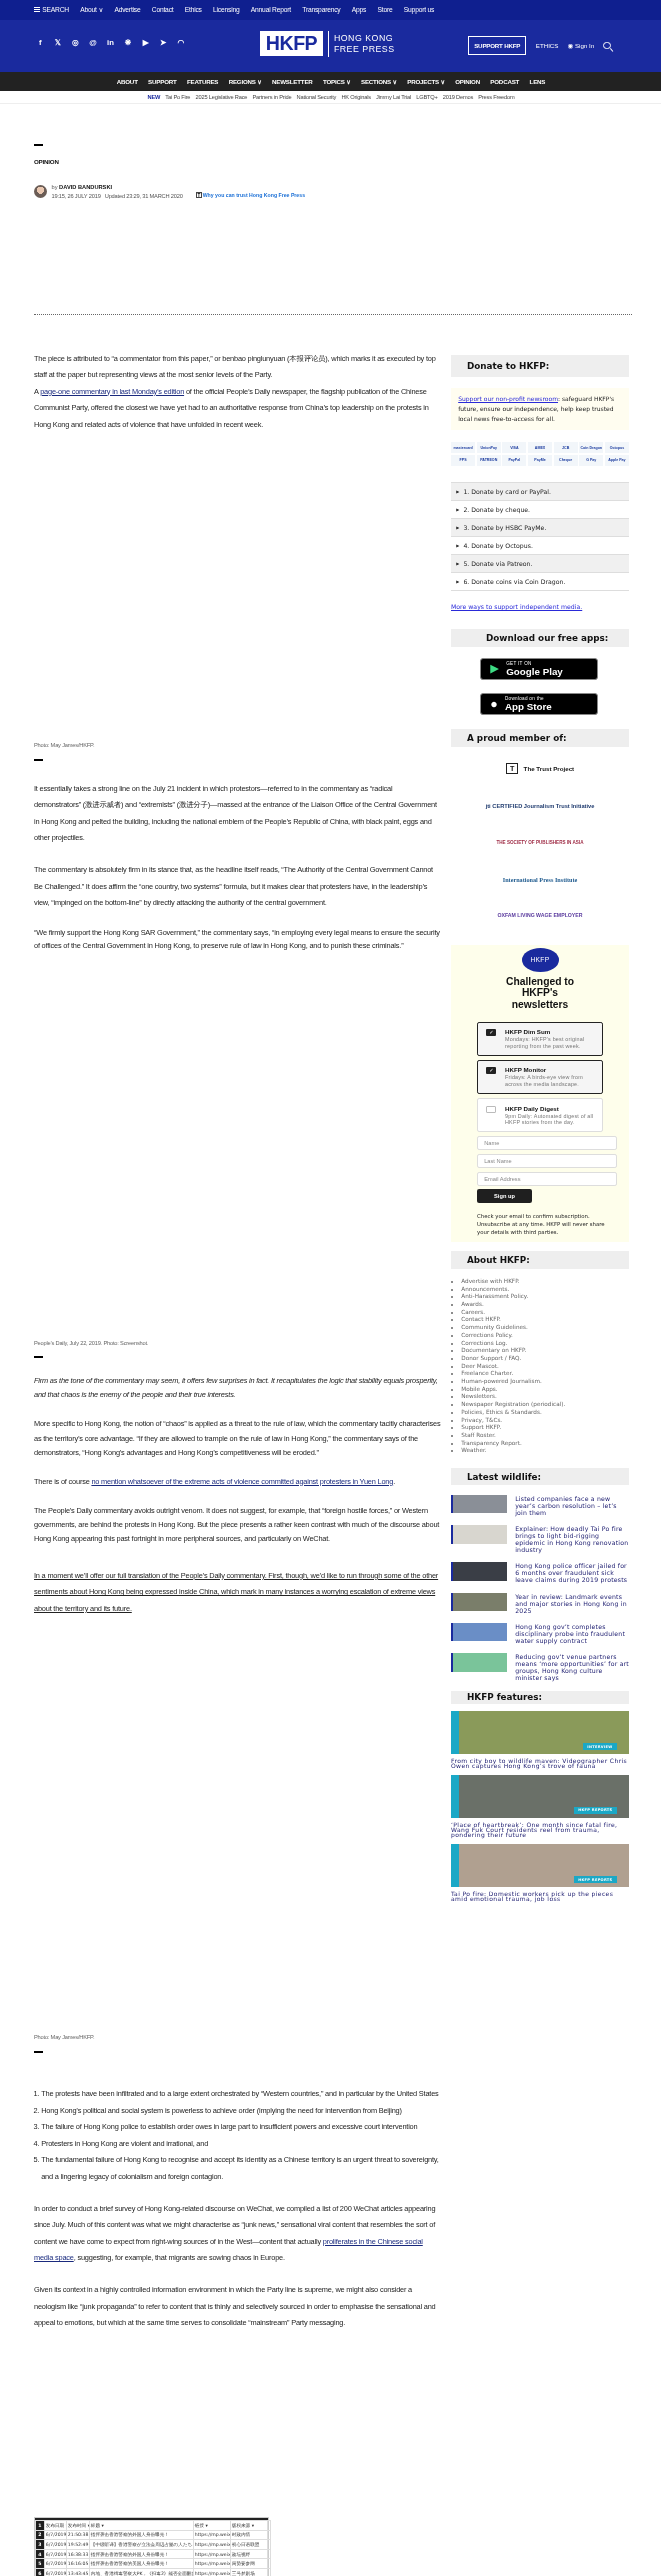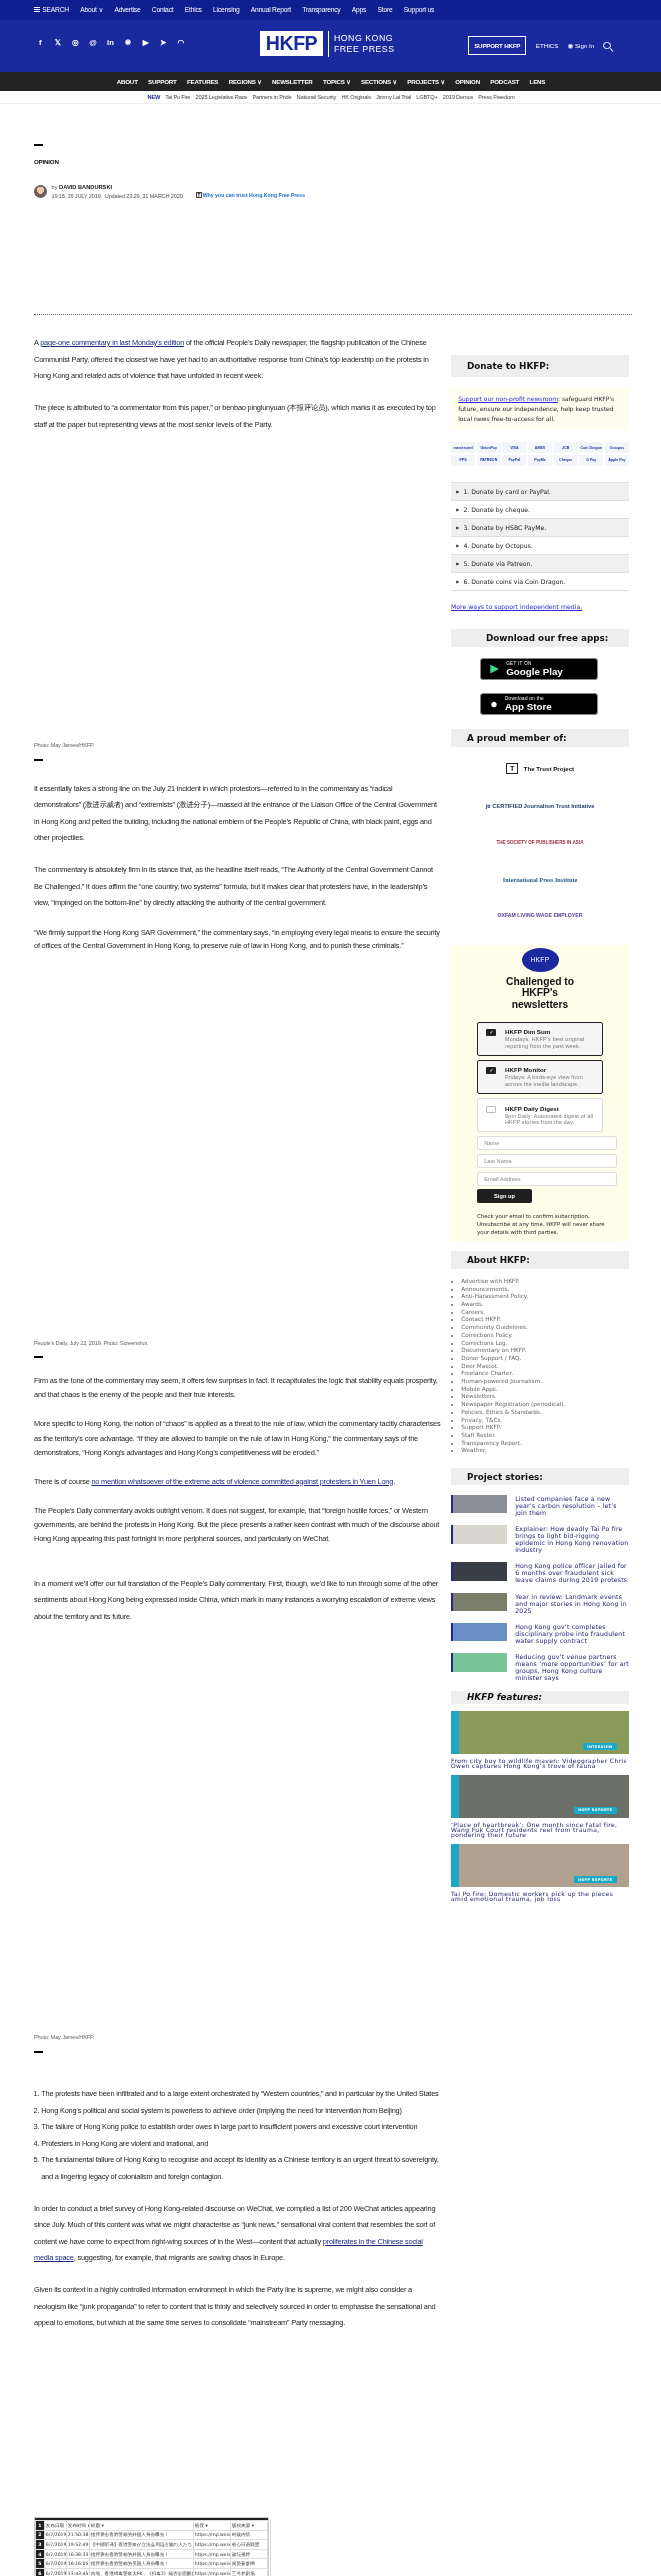--- a/index.html
+++ b/index.html
@@ -187,42 +187,42 @@
     </div>
     <div class="trust-link">
         <span class="t-icon">T</span>
         <span>Why you can trust Hong Kong Free Press</span>
       </div>
   </div>
 </div>
 <div class="dotted-rule"></div>
 
 <div class="main-col" style="top:335px;">
+  <p class="p" style="margin-top:15.5px;">The piece is attributed to “a commentator from this paper,” or benbao pinglunyuan (本报评论员), which marks it as executed by top staff at the paper but representing views at the most senior levels of the Party.</p>
   <p class="p"><span>A </span><a>page-one commentary in last Monday’s edition</a><span> of the official People’s Daily newspaper, the flagship publication of the Chinese Communist Party, offered the closest we have yet had to an authoritative response from China’s top leadership on the protests in Hong Kong and related acts of violence that have unfolded in recent week.</span></p>
-  <p class="p" style="margin-top:15.5px;">The piece is attributed to “a commentator from this paper,” or benbao pinglunyuan (本报评论员), which marks it as executed by top staff at the paper but representing views at the most senior levels of the Party.</p>
 </div>
 
 <div class="main-col img-ph" style="top:495px;height:227px;"></div>
 <div class="main-col" style="top:742px;">
   <div class="caption">Photo: May James/HKFP.</div>
   <div class="dash" style="margin-top:11.3px;"></div>
   <p class="p" style="margin-top:19.6px;">It essentially takes a strong line on the July 21 incident in which protestors—referred to in the commentary as “radical demonstrators” (激进示威者) and “extremists” (激进分子)—massed at the entrance of the Liaison Office of the Central Government in Hong Kong and pelted the building, including the national emblem of the People’s Republic of China, with black paint, eggs and other projectiles.</p>
   <p class="p" style="margin-top:15.5px;">The commentary is absolutely firm in its stance that, as the headline itself reads, “The Authority of the Central Government Cannot Be Challenged.” It does affirm the “one country, two systems” formula, but it makes clear that protesters have, in the leadership’s view, “impinged on the bottom-line” by directly attacking the authority of the central government.</p>
   <p class="p" style="margin-top:15.5px;line-height:12.4px;">“We firmly support the Hong Kong SAR Government,” the commentary says, “in employing every legal means to ensure the security of offices of the Central Government in Hong Kong, to preserve rule of law in Hong Kong, and to punish these criminals.”</p>
 </div>
 
 <div class="main-col img-ph" style="top:1041px;height:296px;"></div>
 <div class="main-col" style="top:1340px;">
   <div class="caption">People’s Daily, July 22, 2019. Photo: Screenshot.</div>
   <div class="dash" style="margin-top:10.3px;"></div>
-  <p class="p" style="margin-top:15.5px;line-height:14.4px;">Firm as the tone of the commentary may seem, it offers few surprises in fact. It recapitulates the logic that stability equals prosperity, and that chaos is the enemy of the people and their true interests.</p>
+  <p class="p" style="margin-top:15.5px;line-height:14.4px;font-style:italic;">Firm as the tone of the commentary may seem, it offers few surprises in fact. It recapitulates the logic that stability equals prosperity, and that chaos is the enemy of the people and their true interests.</p>
   <p class="p" style="margin-top:14.4px;line-height:14.4px;">More specific to Hong Kong, the notion of “chaos” is applied as a threat to the rule of law, which the commentary tacitly characterises as the territory’s core advantage. “If they are allowed to trample on the rule of law in Hong Kong,” the commentary says of the demonstrators, “Hong Kong’s advantages and Hong Kong’s competitiveness will be eroded.”</p>
   <p class="p" style="margin-top:14.4px;line-height:14.4px;"><span>There is of course </span><a>no mention whatsoever of the extreme acts of violence committed against protesters in Yuen Long</a><span>.</span></p>
   <p class="p" style="margin-top:14.4px;line-height:14.4px;">The People’s Daily commentary avoids outright venom. It does not suggest, for example, that “foreign hostile forces,” or Western governments, are behind the protests in Hong Kong. But the piece presents a rather keen contrast with much of the discourse about Hong Kong appearing this past fortnight in more peripheral sources, and particularly on WeChat.</p>
-  <p class="p" style="margin-top:29px;line-height:16.5px;">In a moment we’ll offer our full translation of the People’s Daily commentary. First, though, we’d like to run through some of the other sentiments about Hong Kong being expressed inside China, which mark in many instances a worrying escalation of extreme views about the territory and its future.</p>
+  <p class="p" style="margin-top:21px;line-height:16.5px;text-decoration:underline;">In a moment we’ll offer our full translation of the People’s Daily commentary. First, though, we’d like to run through some of the other sentiments about Hong Kong being expressed inside China, which mark in many instances a worrying escalation of extreme views about the territory and its future.</p>
 </div>
 
 <div class="main-col img-ph" style="top:1762px;height:268px;"></div>
 <div class="main-col" style="top:2034px;">
   <div class="caption">Photo: May James/HKFP.</div>
   <div class="dash" style="margin-top:11.3px;"></div>
 </div>
 
 <div class="main-col" style="top:2072px;">
   <ol style="margin-top:14.4px;padding-left:7.2px;">
@@ -426,21 +426,21 @@
       <li>Newsletters.</li>
       <li>Newspaper Registration (periodical).</li>
       <li>Policies, Ethics &amp; Standards.</li>
       <li>Privacy, T&amp;Cs.</li>
       <li>Support HKFP.</li>
       <li>Staff Roster.</li>
       <li>Transparency Report.</li>
       <li>Weather.</li>
     </ul>
 
-  <div class="side-head" style="margin-top:13.4px;height:17px;">Project stories:</div>
+  <div class="side-head" style="margin-top:13.4px;height:17px;">Latest wildlife:</div>
   <div id="latest-list">
       <div class="story">
         <div class="thumb" style="background: linear-gradient(90deg, rgb(26, 42, 158) 0px, rgb(26, 42, 158) 2.1px, rgb(138, 143, 151) 2.1px, rgb(138, 143, 151) 100%);"></div>
         <div class="txt">Listed companies face a new year’s carbon resolution – let’s join them</div>
       </div>
       <div class="story">
         <div class="thumb" style="background: linear-gradient(90deg, rgb(26, 42, 158) 0px, rgb(26, 42, 158) 2.1px, rgb(216, 214, 207) 2.1px, rgb(216, 214, 207) 100%);"></div>
         <div class="txt">Explainer: How deadly Tai Po fire brings to light bid-rigging epidemic in Hong Kong renovation industry</div>
       </div>
       <div class="story">
@@ -454,21 +454,21 @@
       <div class="story">
         <div class="thumb" style="background: linear-gradient(90deg, rgb(26, 42, 158) 0px, rgb(26, 42, 158) 2.1px, rgb(106, 142, 198) 2.1px, rgb(106, 142, 198) 100%);"></div>
         <div class="txt">Hong Kong gov’t completes disciplinary probe into fraudulent water supply contract</div>
       </div>
       <div class="story">
         <div class="thumb" style="background: linear-gradient(90deg, rgb(26, 42, 158) 0px, rgb(26, 42, 158) 2.1px, rgb(122, 196, 154) 2.1px, rgb(122, 196, 154) 100%);"></div>
         <div class="txt">Reducing gov’t venue partners means ‘more opportunities’ for art groups, Hong Kong culture minister says</div>
       </div>
     </div>
 
-  <div class="side-head" style="margin-top:9.3px;height:13px;font-style:italic;">HKFP features:</div>
+  <div class="side-head" style="margin-top:9.3px;height:13px;">HKFP features:</div>
   <div id="features-list">
       <div style="margin-top: 7.2px;">
         <div class="feature-img" style="background: rgb(138, 154, 90);">
           <div class="strip"></div>
           <div class="tag">INTERVIEW</div>
         </div>
         <div class="feature-title">From city boy to wildlife maven: Videographer Chris Owen captures Hong Kong’s trove of fauna</div>
       </div>
       <div style="margin-top: 6.2px;">
         <div class="feature-img" style="background: rgb(106, 112, 104);">

